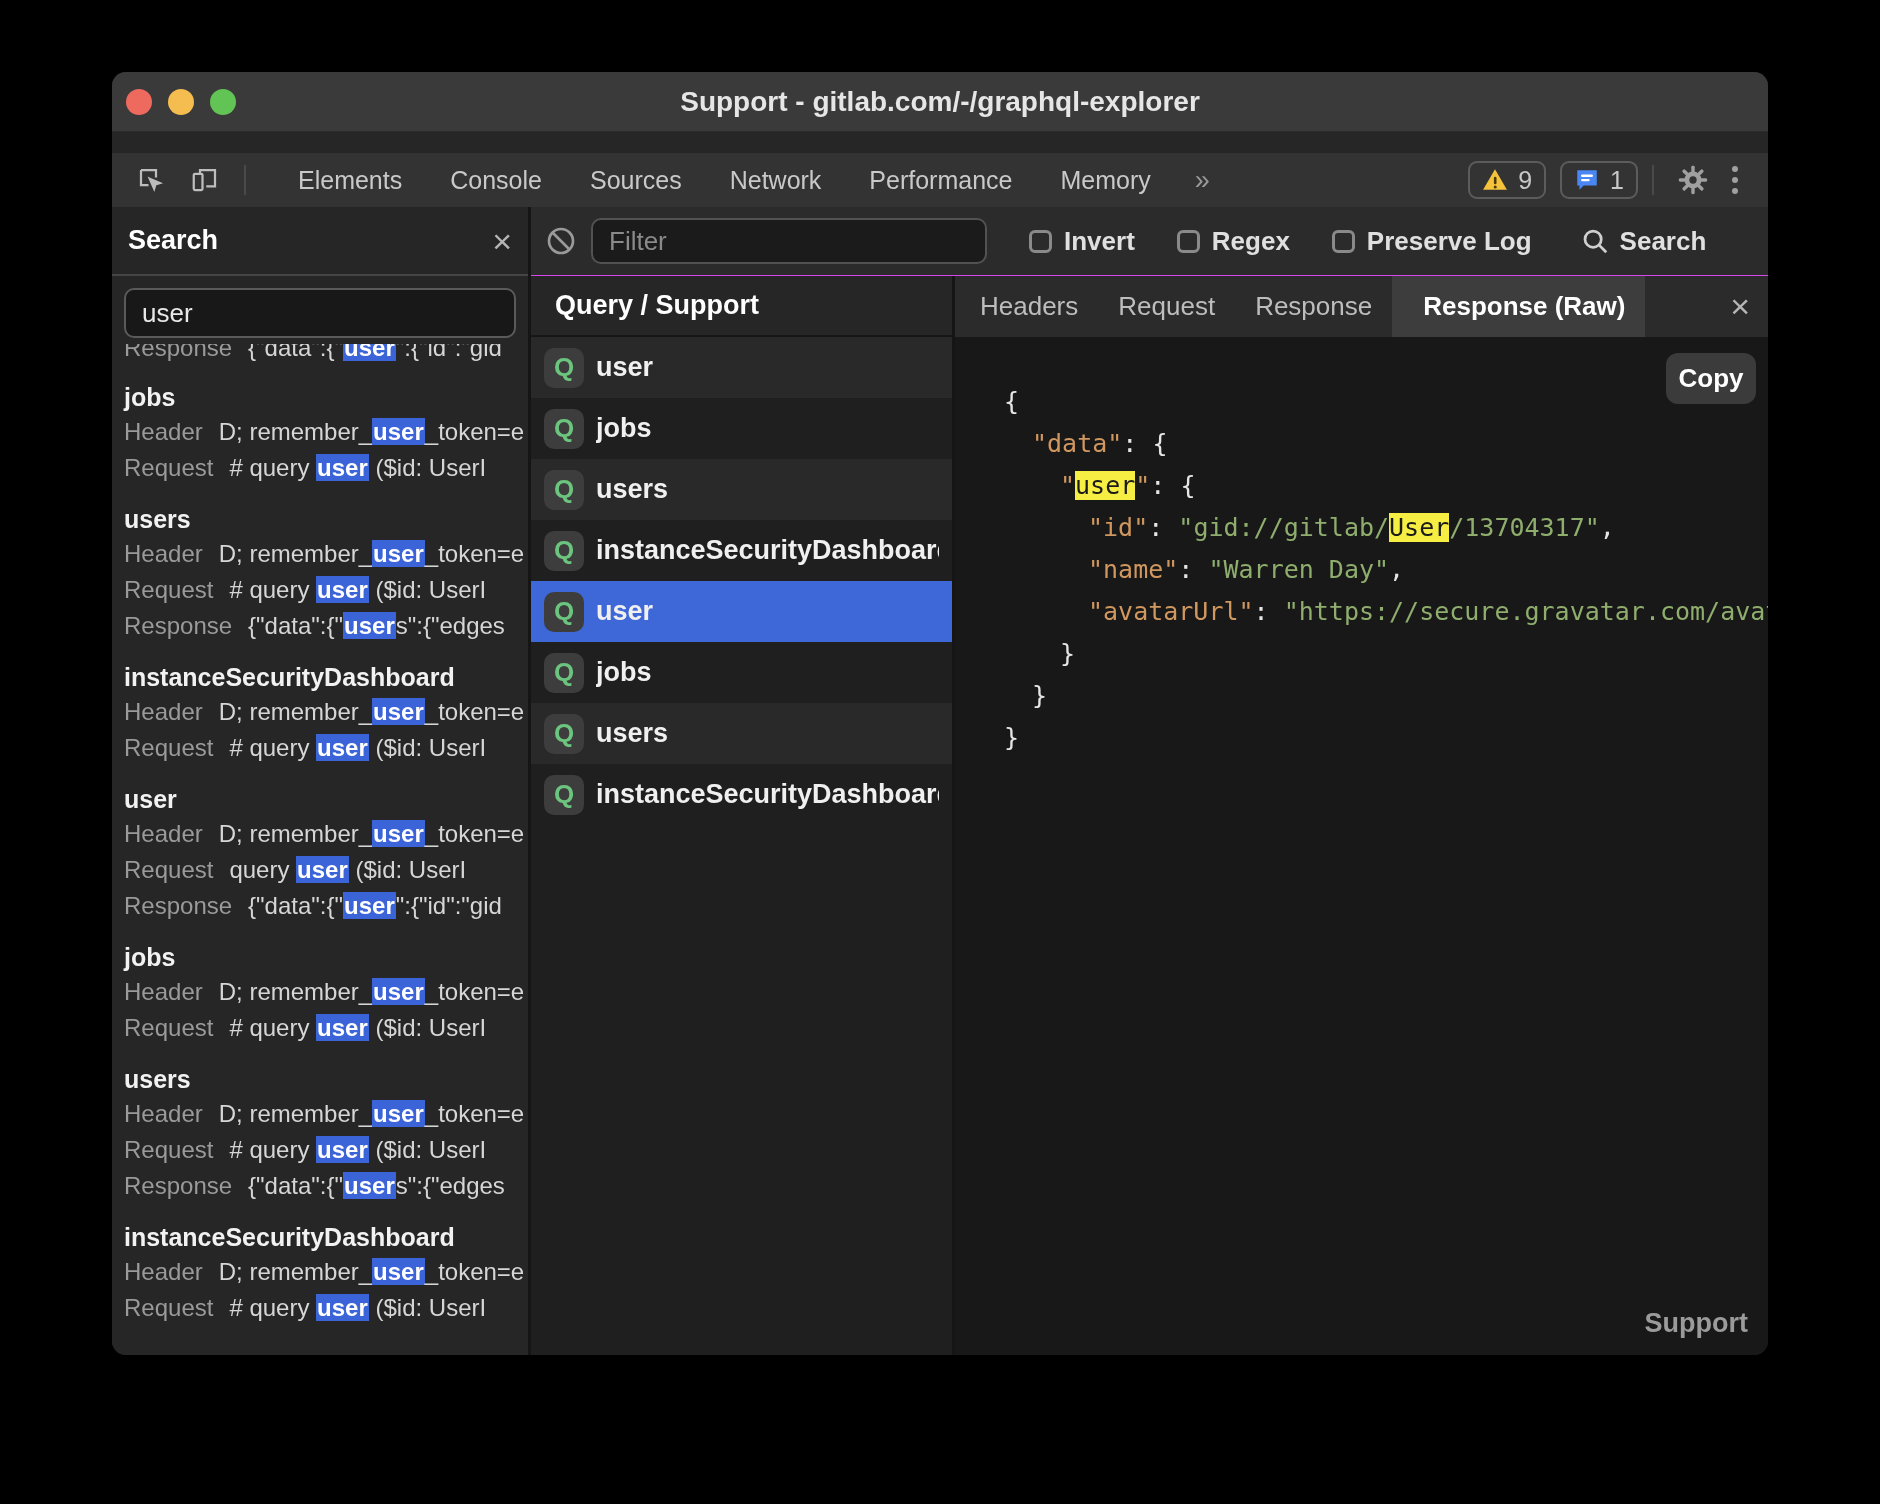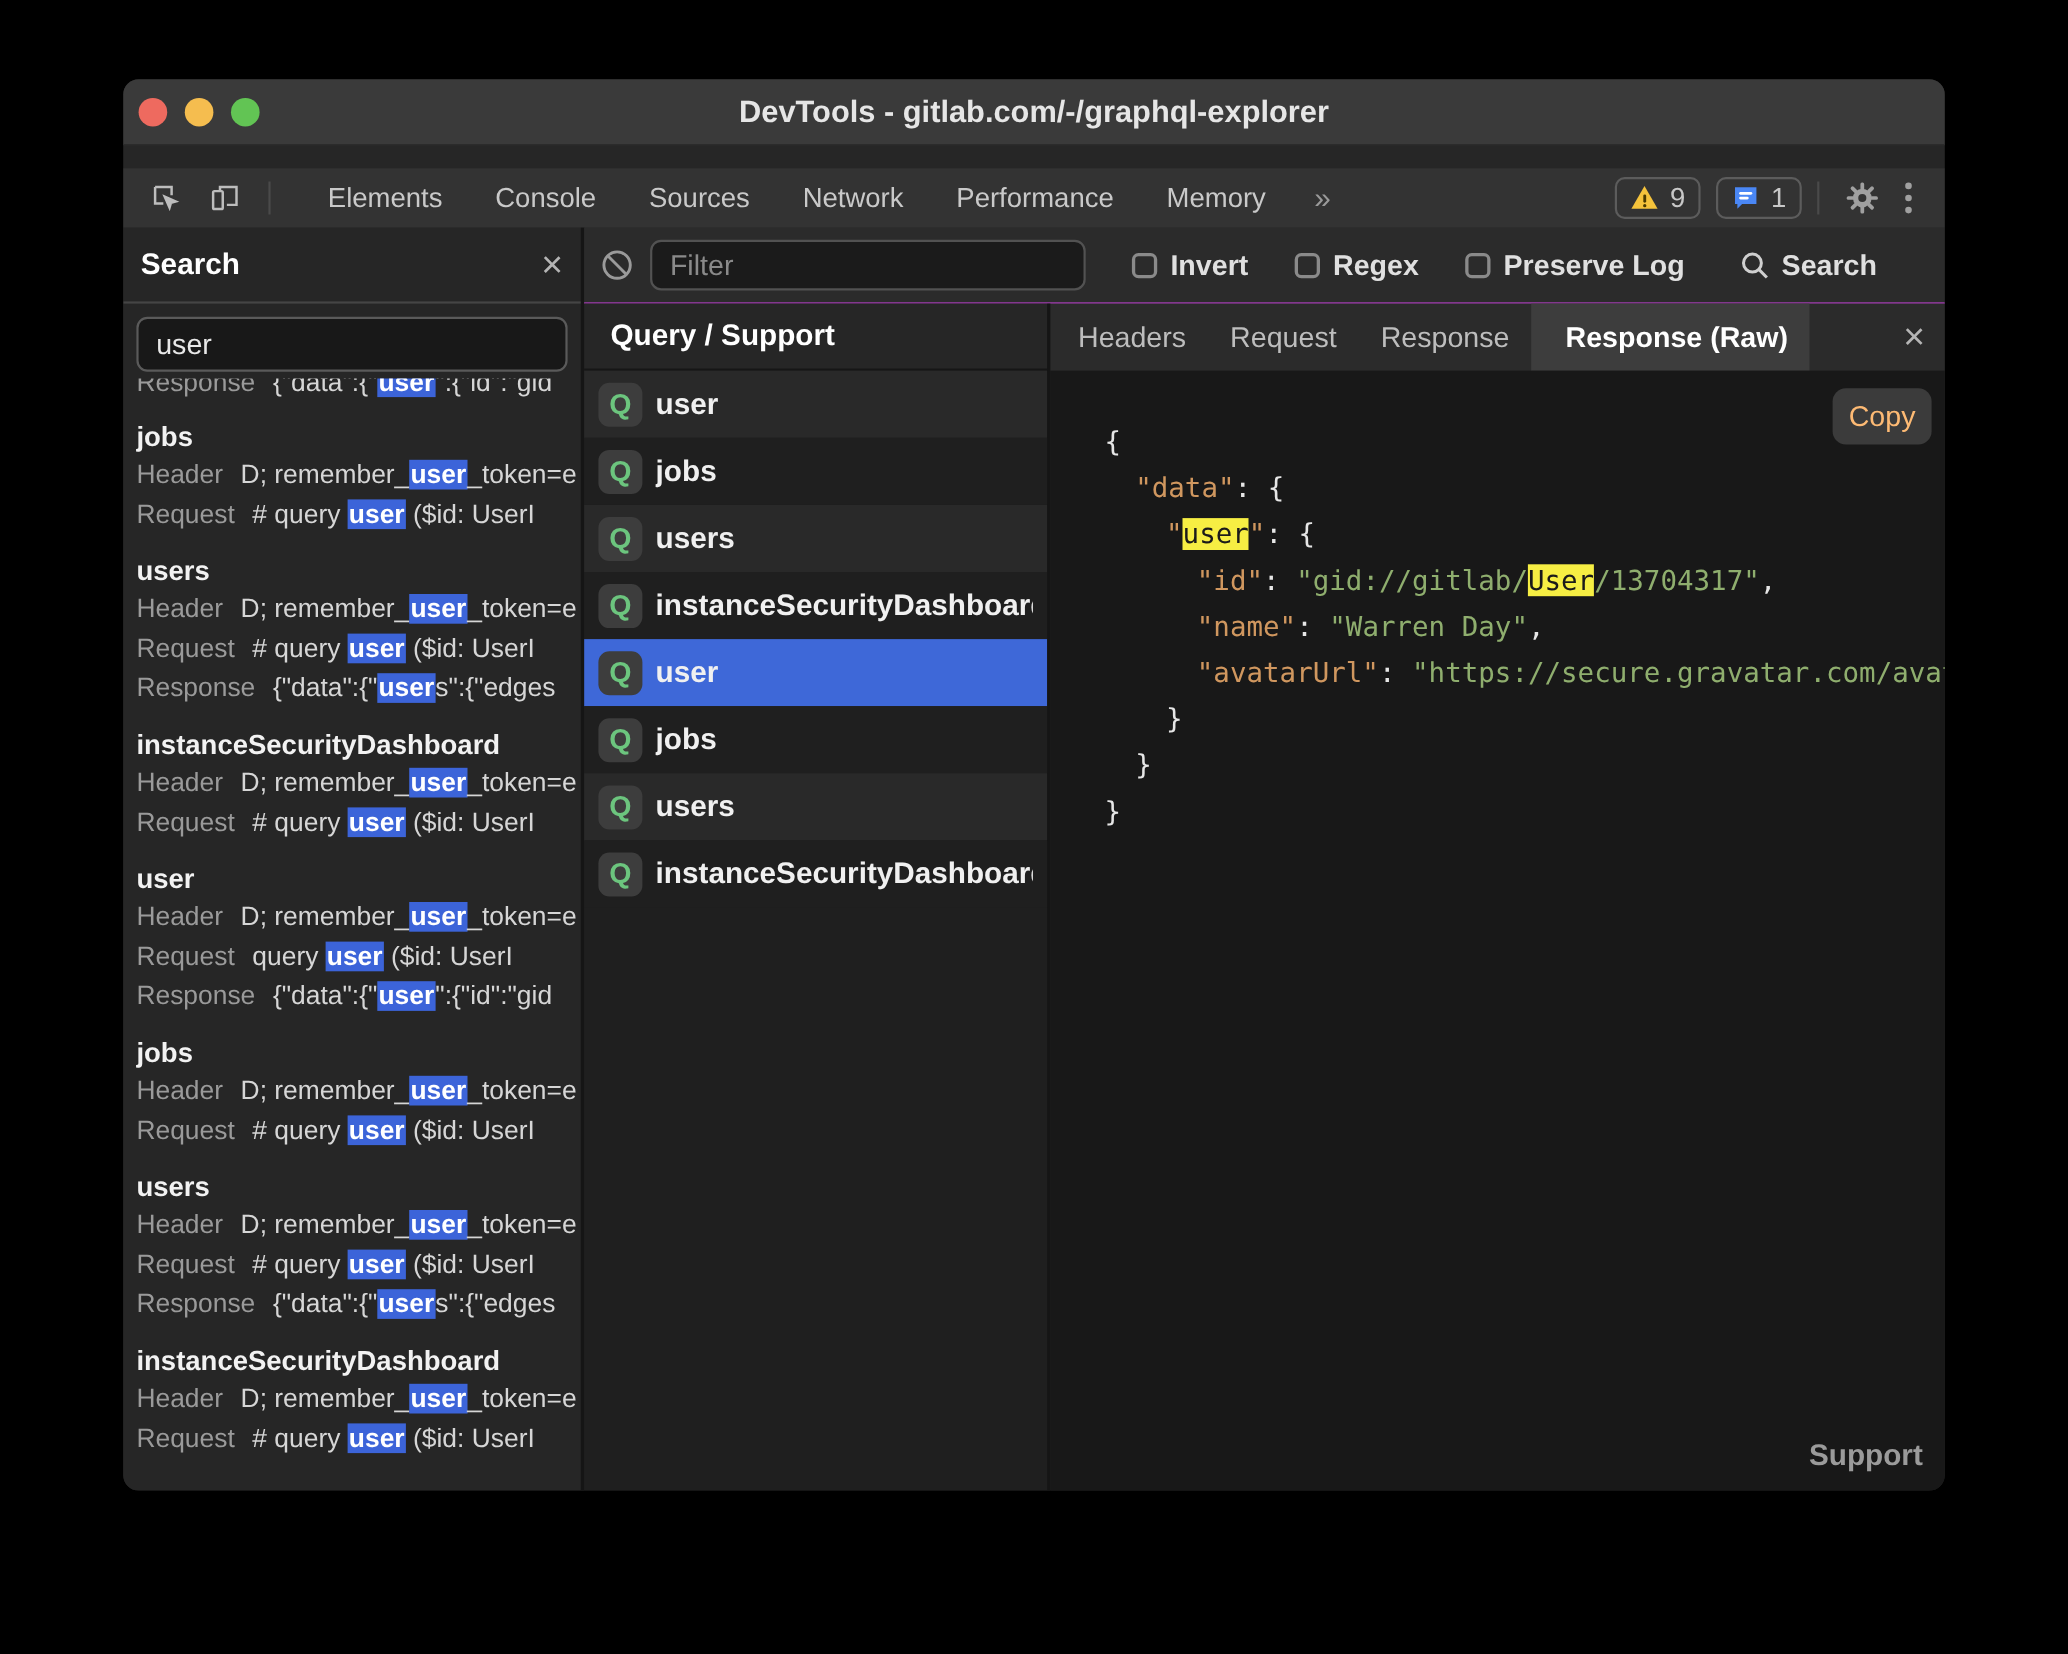--- a/index.html
+++ b/index.html
@@ -85,42 +85,42 @@
   .detail-panel{flex:1;display:flex;flex-direction:column;min-width:0;}
   .dp-tabs{height:61px;flex:0 0 auto;background:#2b2b2b;display:flex;align-items:stretch;
     padding-left:5px;position:relative;}
   .d-tab{display:flex;align-items:center;padding:0 20px;color:#bdbdbd;font-size:26px;cursor:pointer;}
   .d-tab.active{background:#3d3d3d;color:#fff;font-weight:700;padding-left:31px;}
   .dp-close{position:absolute;right:18px;top:0;height:100%;display:flex;align-items:center;
     color:#b5b5b5;font-size:34px;cursor:pointer;}
   .json-area{flex:1;background:#181818;position:relative;overflow:hidden;
     padding:44px 0 0 49px;}
   .copy-btn{position:absolute;top:16px;right:12px;width:90px;height:51px;border-radius:12px;
-    background:#3b3b3b;color:#fdba74;font-size:26px;font-weight:400;display:flex;
+    background:#3b3b3b;color:#ffffff;font-size:26px;font-weight:700;display:flex;
     align-items:center;justify-content:center;cursor:pointer;}
   .j-line{font-family:"DejaVu Sans Mono",monospace;font-size:25px;line-height:42px;
     white-space:pre;overflow:hidden;}
   .j-k{color:var(--jk);} .j-v{color:var(--jv);} .j-p{color:#e6e6e6;}
   .yellow{background:var(--hl-yellow);color:#1a1a1a;}
   .support{position:absolute;right:20px;bottom:16px;color:#9b9b9b;font-size:27px;
     font-weight:700;cursor:pointer;}
   svg{display:block;}
 </style>
 </head>
 <body>
 
 <div class="window">
 
   <div class="titlebar">
     <div class="lights">
       <span class="light l-red"></span>
       <span class="light l-yellow"></span>
       <span class="light l-green"></span>
     </div>
-    <span class="win-title">DevTools - gitlab.com/-/graphql-explorer</span>
+    <span class="win-title">Support - gitlab.com/-/graphql-explorer</span>
   </div>
 
   <div class="toolbar">
     <div class="tb-icons">
       <span class="tb-icon">
         <svg width="30" height="30" viewBox="0 0 24 24" fill="none" stroke="#bdbdbd" stroke-width="1.8">
           <path d="M4 4 H16 V10"></path>
           <path d="M4 4 V16 H10"></path>
           <path d="M11 11 L19 14.5 L15.5 15.5 L14.5 19 Z" fill="#bdbdbd"></path>
         </svg>

